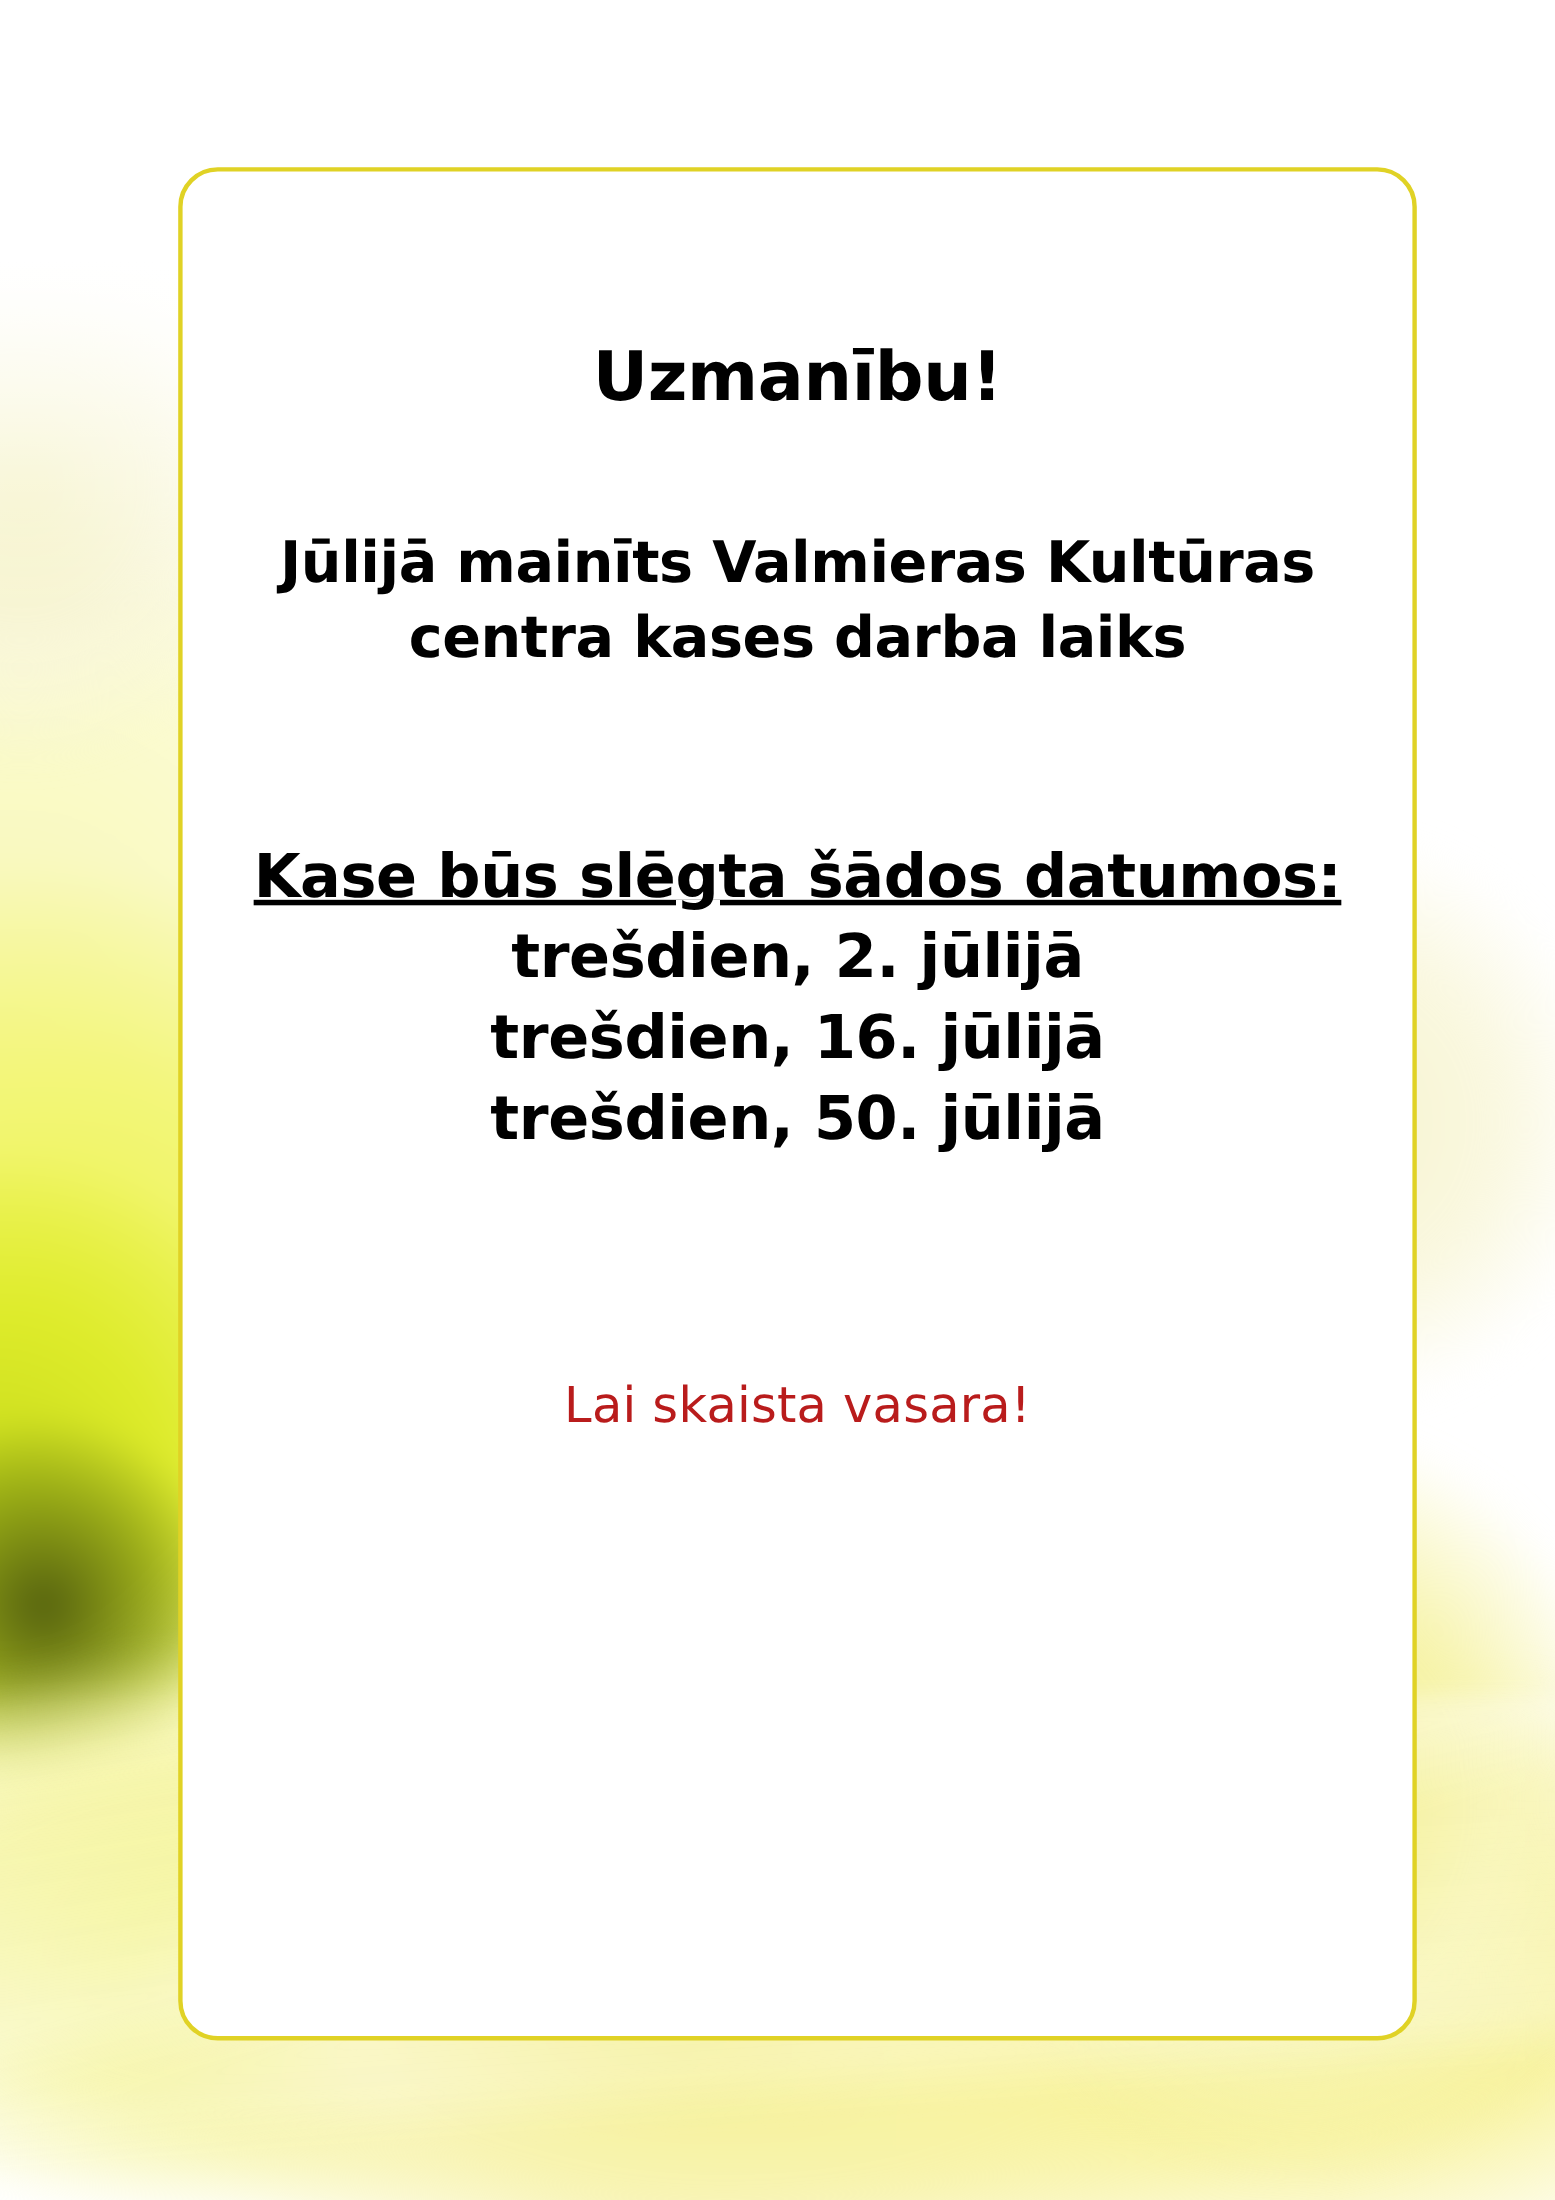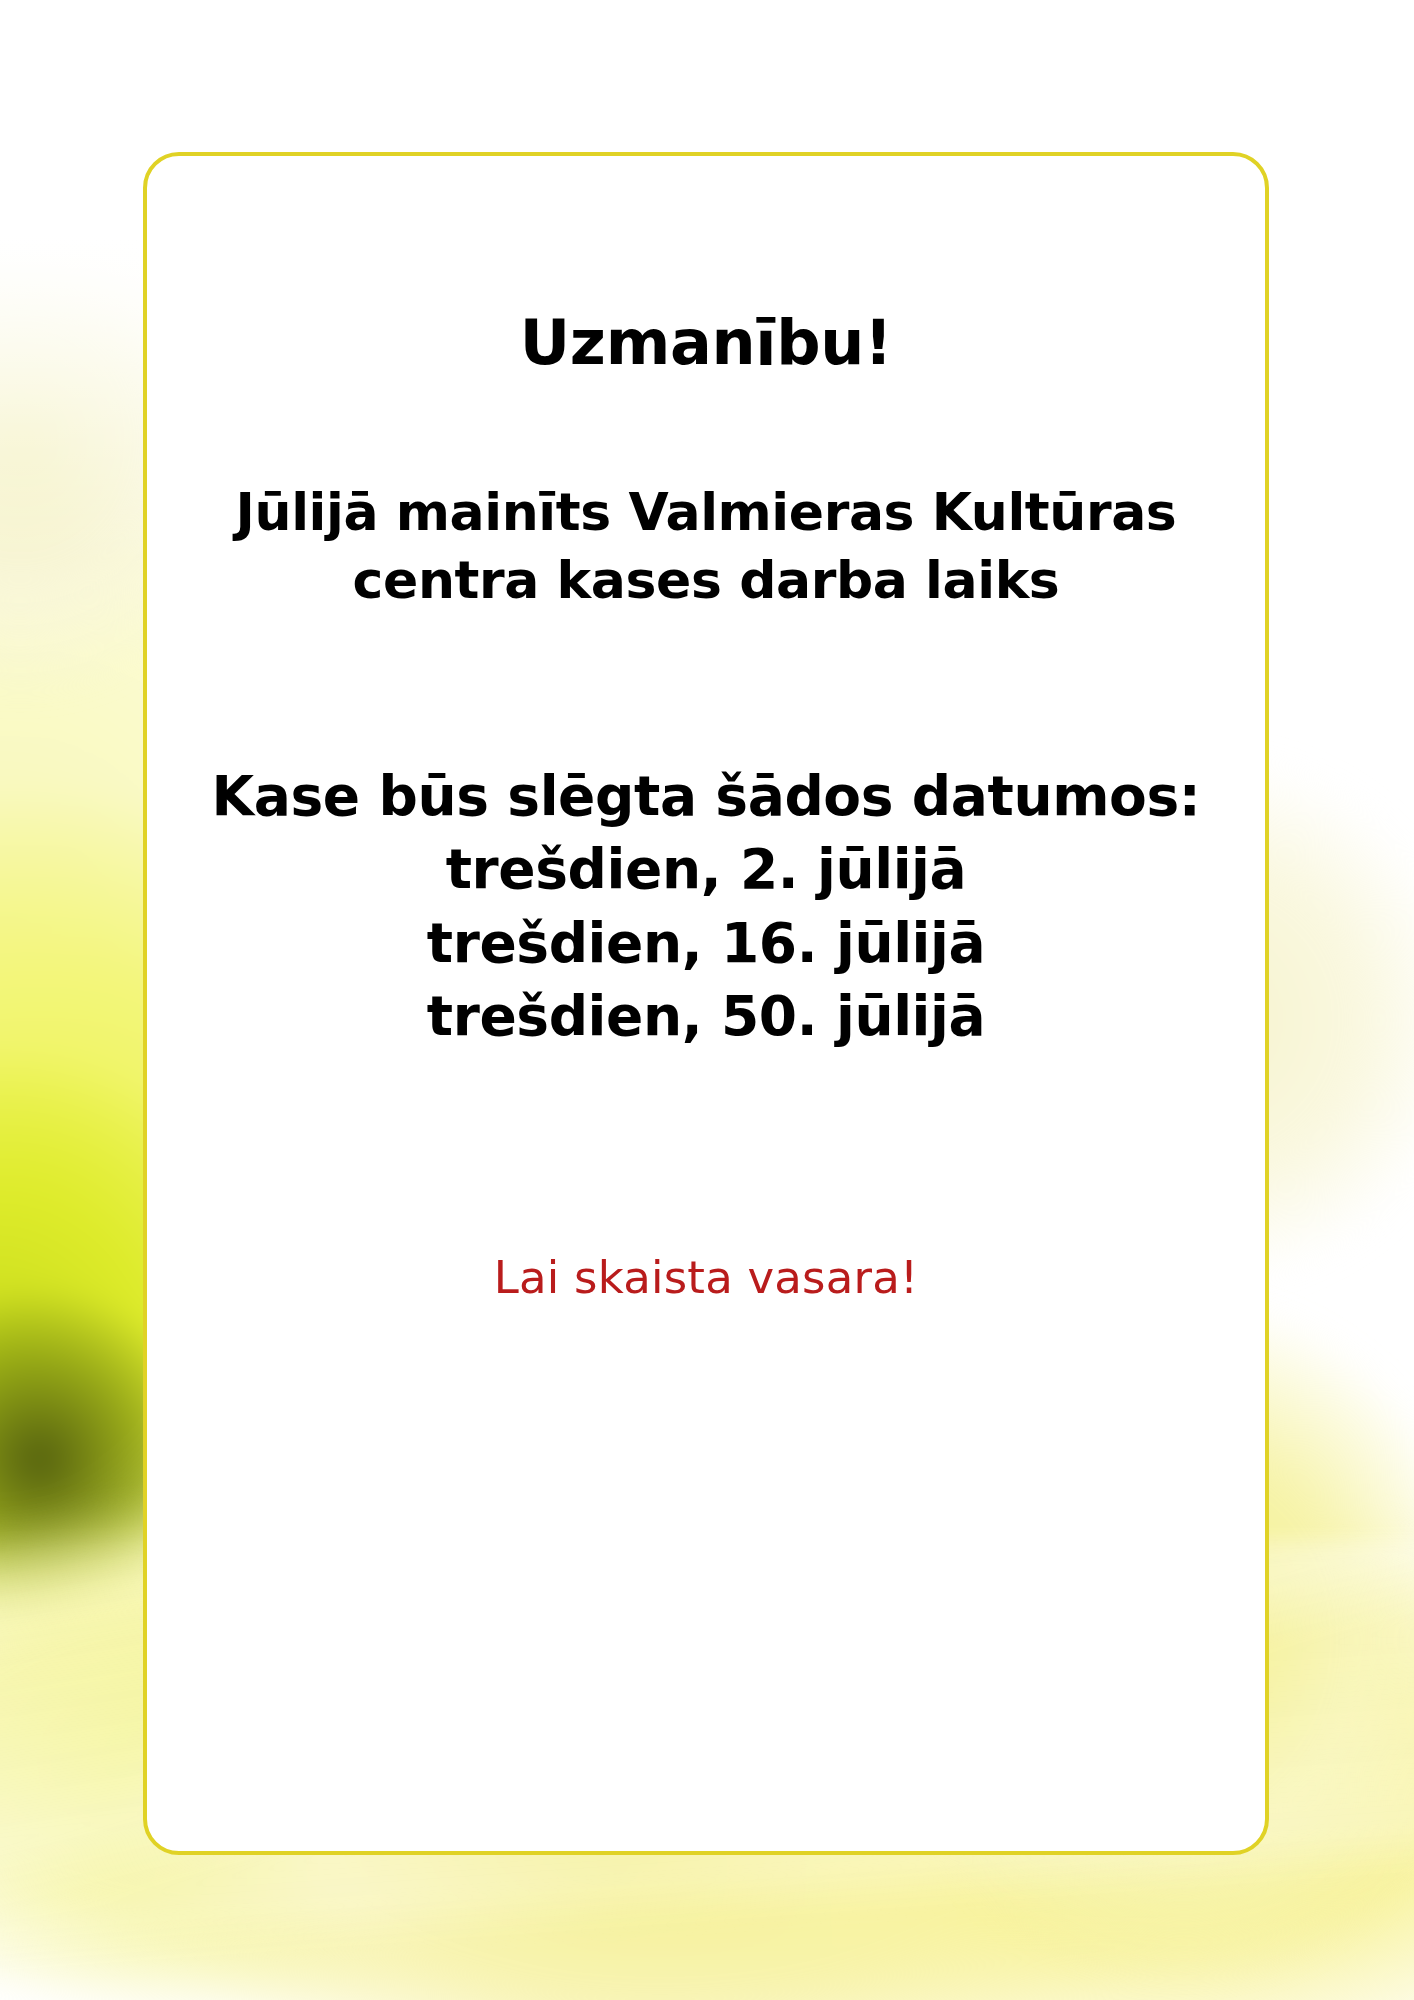--- a/index.html
+++ b/index.html
@@ -96,21 +96,21 @@
   .bg-white-top {
     position:absolute;
     left:0; top:0;
     width:1414px; height:560px;
     background:linear-gradient(180deg, #ffffff 0%, #ffffff 42%, rgba(255,255,255,0.0) 100%);
   }
 
   
   #card {
     position:absolute;
-    left:143px; top:152px;
+    left:162px; top:152px;
     width:1126px; height:1703px;
     background:#ffffff;
     border:4px solid #e0d225;
     border-radius:36px;
     display:flex;
     flex-direction:column;
     align-items:center;
     z-index:5;
   }
 
@@ -138,21 +138,21 @@
   }
 
   .dates-block {
     margin-top:146px;
     font-size:55px;
     font-weight:700;
     line-height:1.33;
     letter-spacing:-0.4px;
   }
 
-  .dates-intro { display:block; }
+  .dates-intro { display:block;text-decoration:underline; }
   .date-line   { display:block; }
 
   .closing {
     margin-top:196px;
     font-size:45px;
     font-weight:400;
     line-height:1.3;
     color:#b91c1c;
     letter-spacing:0.2px;
   }

